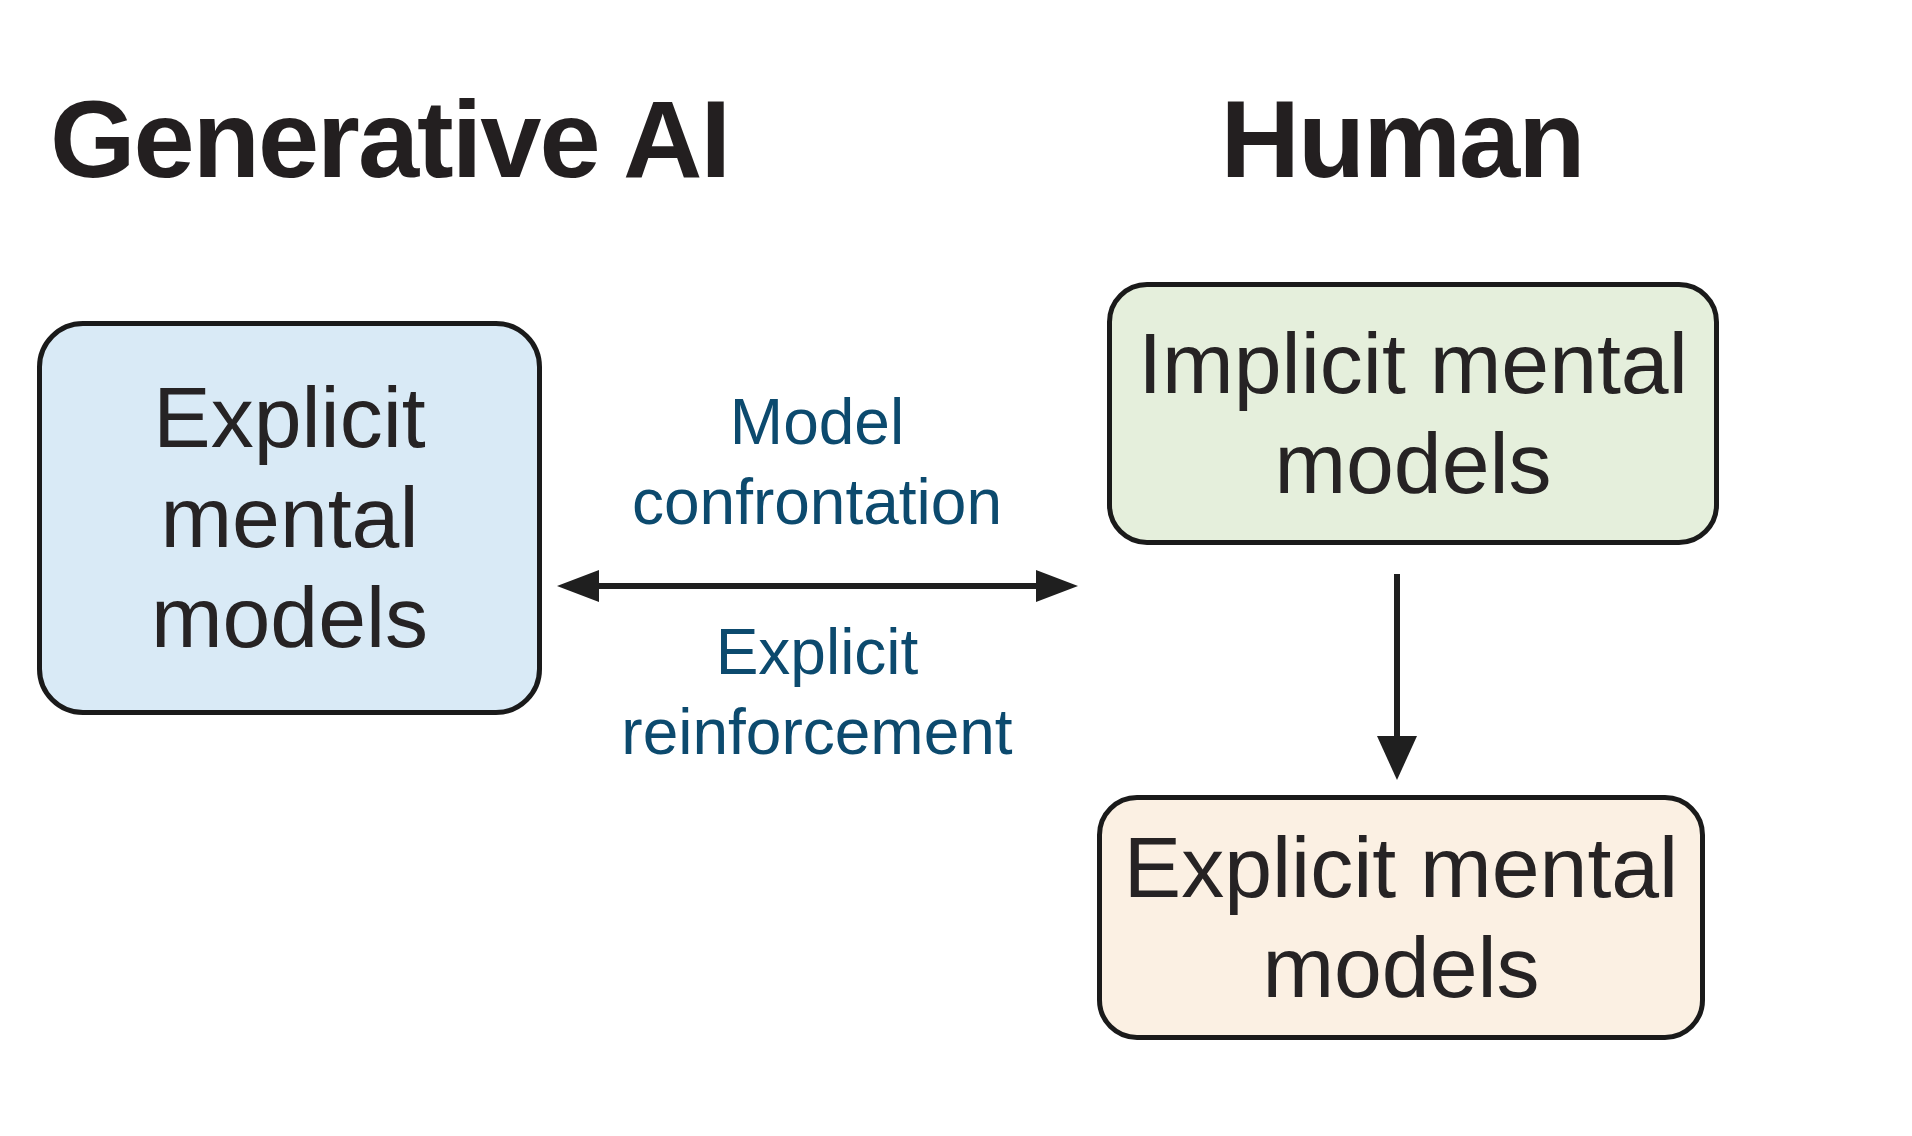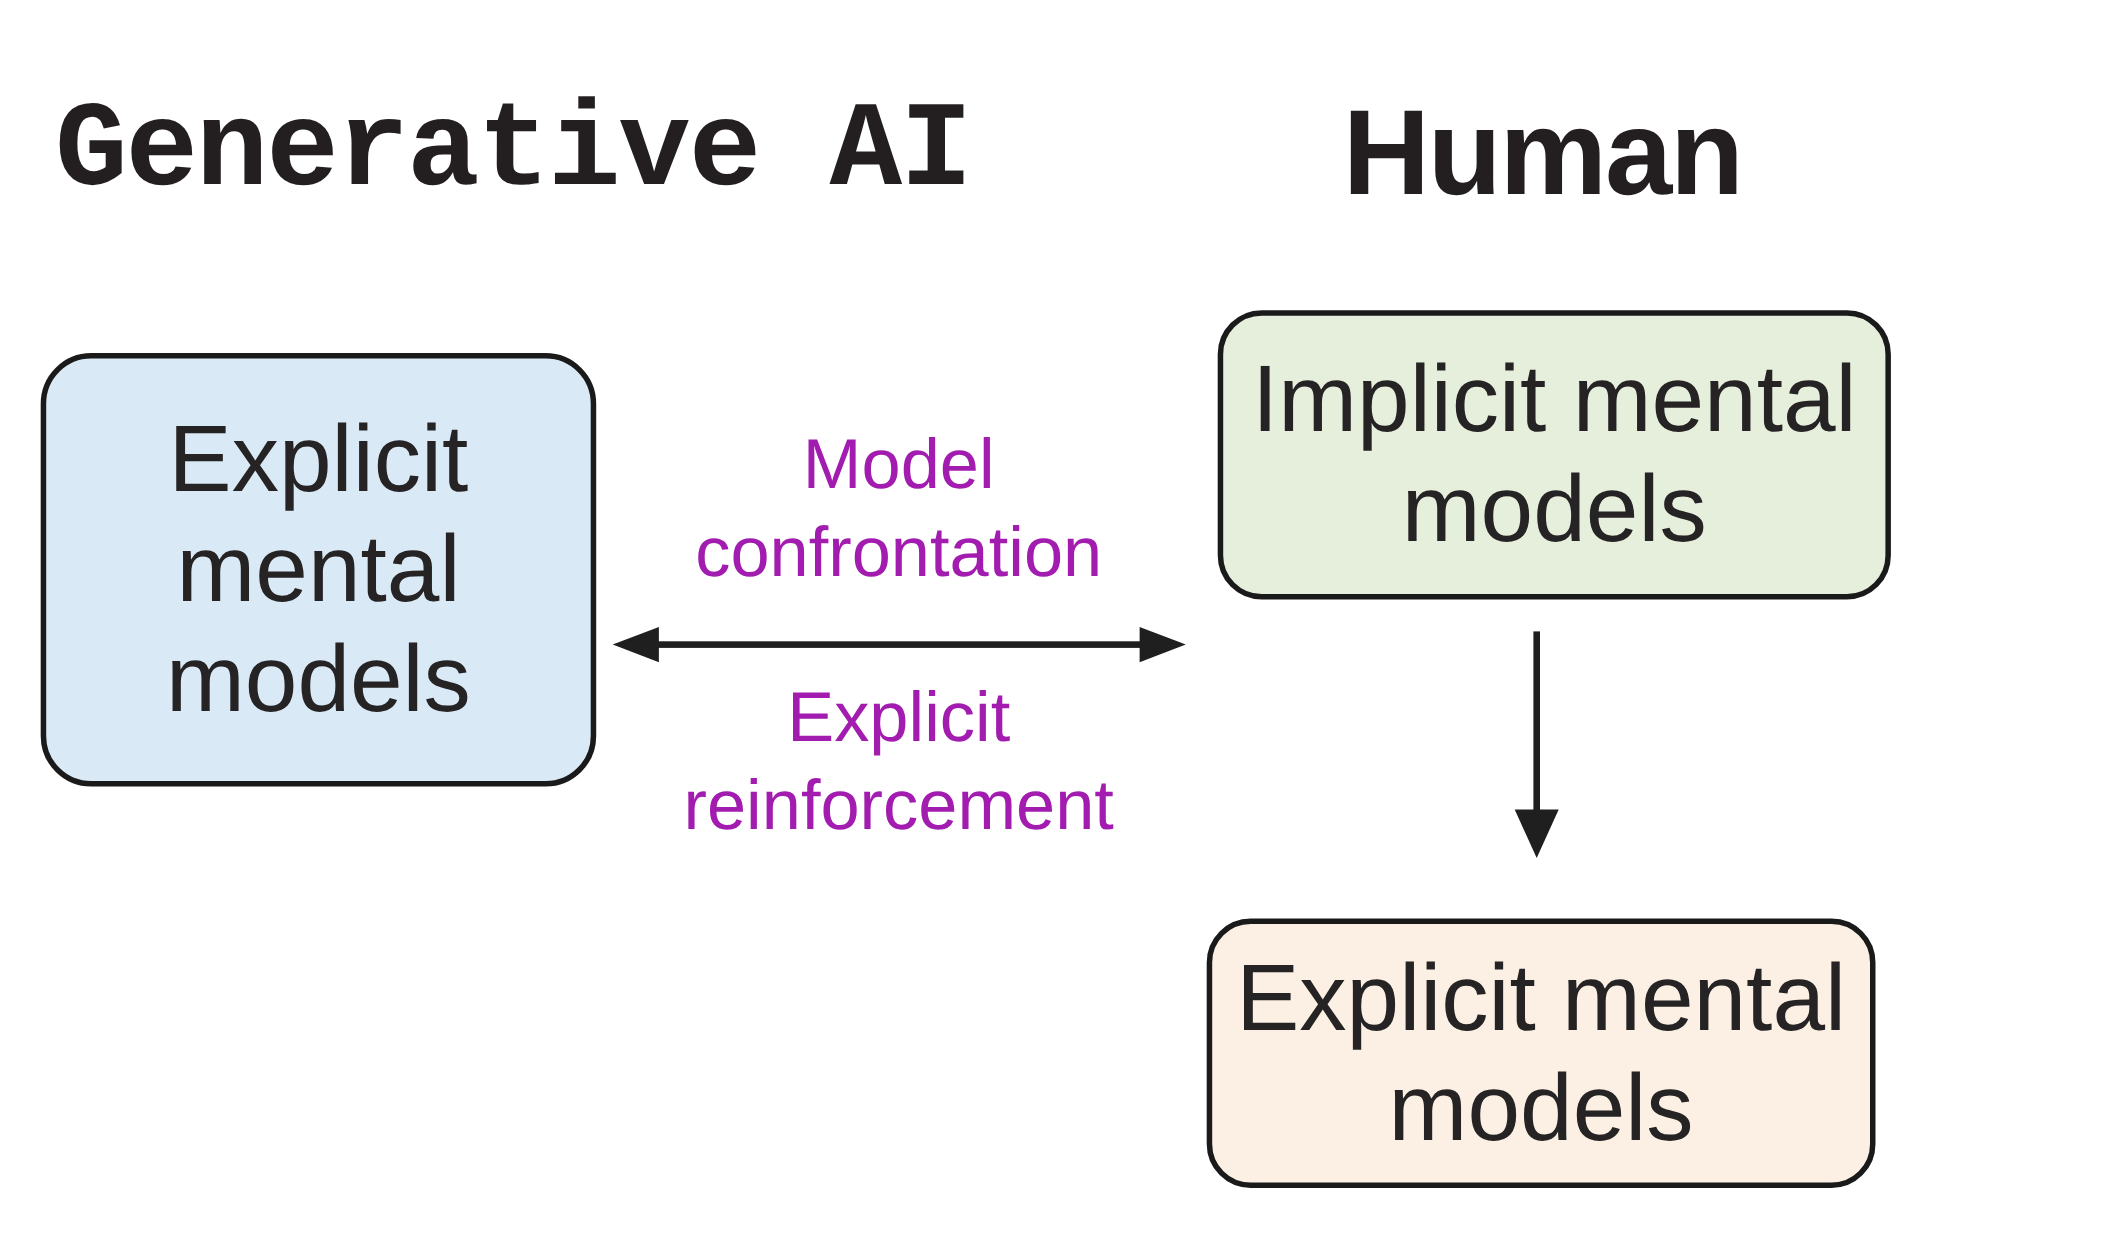--- a/index.html
+++ b/index.html
@@ -18,21 +18,21 @@
     position: absolute;
     top: 78px;
     font-size: 110px;
     font-weight: 700;
     letter-spacing: -2px;
     line-height: 1.1;
     text-align: center;
     color: #231f20;
     white-space: nowrap;
   }
-  .heading-ai    { left: 50px;  width: 644px; font-family: Liberation Mono, monospace; }
+  .heading-ai    { left: 50px;  width: 644px; }
   .heading-human { left: 1097px; width: 610px; }
 
   
   .node {
     position: absolute;
     border: 5px solid #1a1a1a;
     box-sizing: border-box;
     display: flex;
     align-items: center;
     justify-content: center;
@@ -48,30 +48,29 @@
   }
   .node-human-implicit {
     left: 1107px; top: 282px; width: 612px; height: 263px;
     background: #e5efdc;
     border-radius: 40px;
   }
   .node-human-explicit {
     left: 1097px; top: 795px; width: 608px; height: 245px;
     background: #fbf0e3;
     border-radius: 40px;
-    margin-top: 40px;
   }
 
   
   .edge-label {
     position: absolute;
     font-size: 64px;
     line-height: 1.25;
     text-align: center;
-    color: #a21caf;
+    color: #0c4a6e;
   }
   .label-confrontation { left: 497px; top: 382px; width: 640px; }
   .label-reinforcement { left: 497px; top: 612px; width: 640px; }
   .label-knowledge     { left: 1420px; top: 632px; white-space: nowrap; }
 
   
   .h-arrow {
     position: absolute;
     left: 557px; top: 570px; width: 521px; height: 32px;
   }

